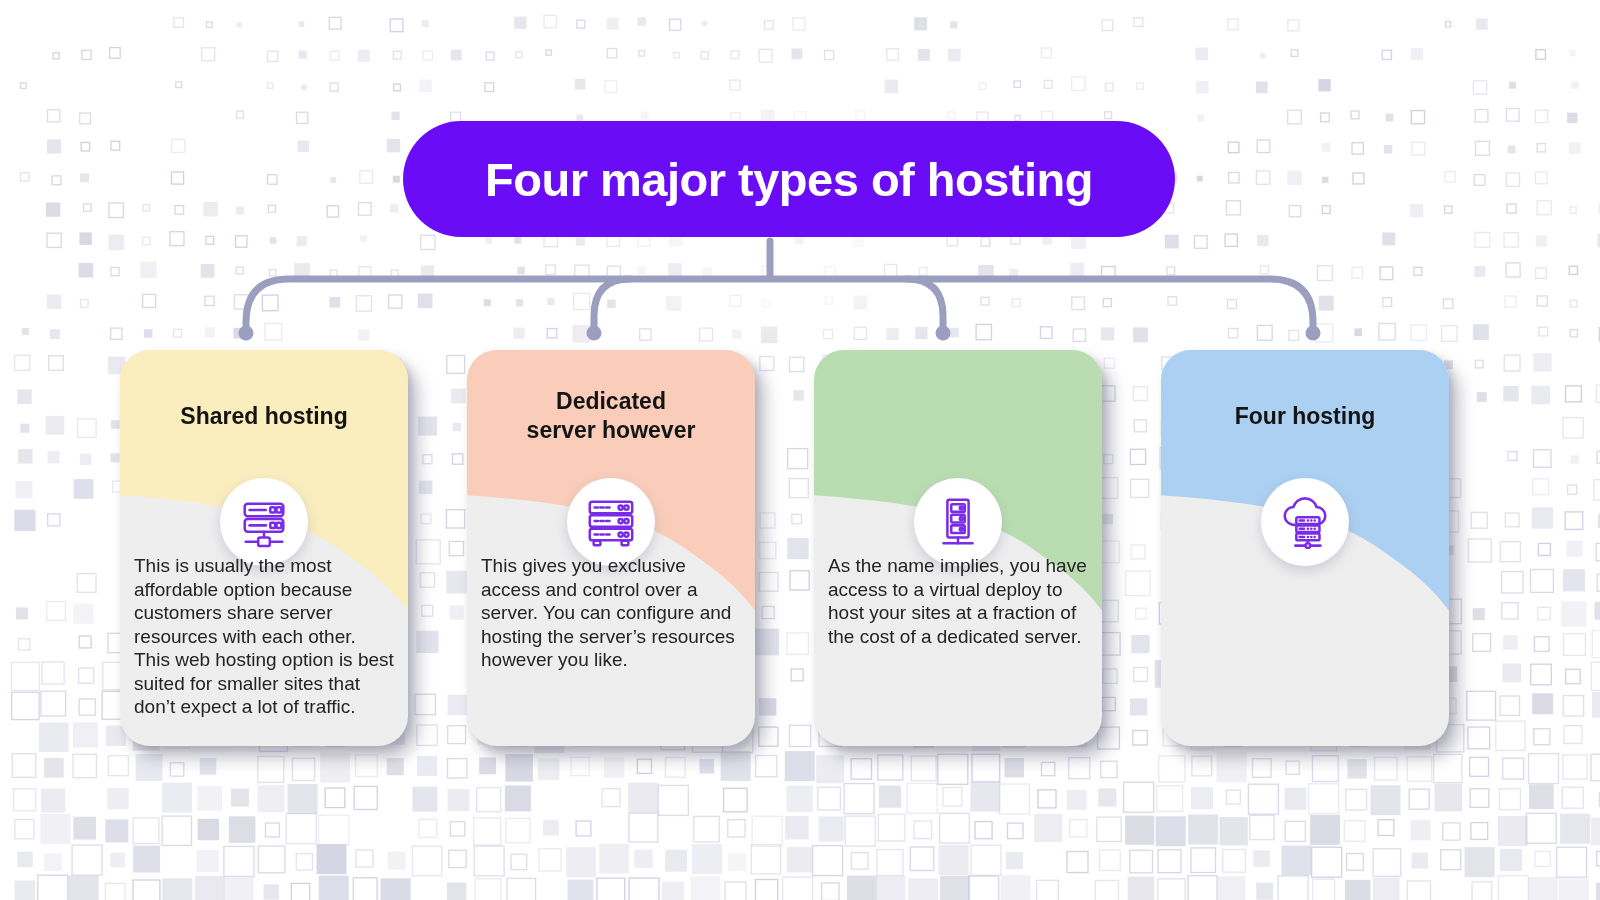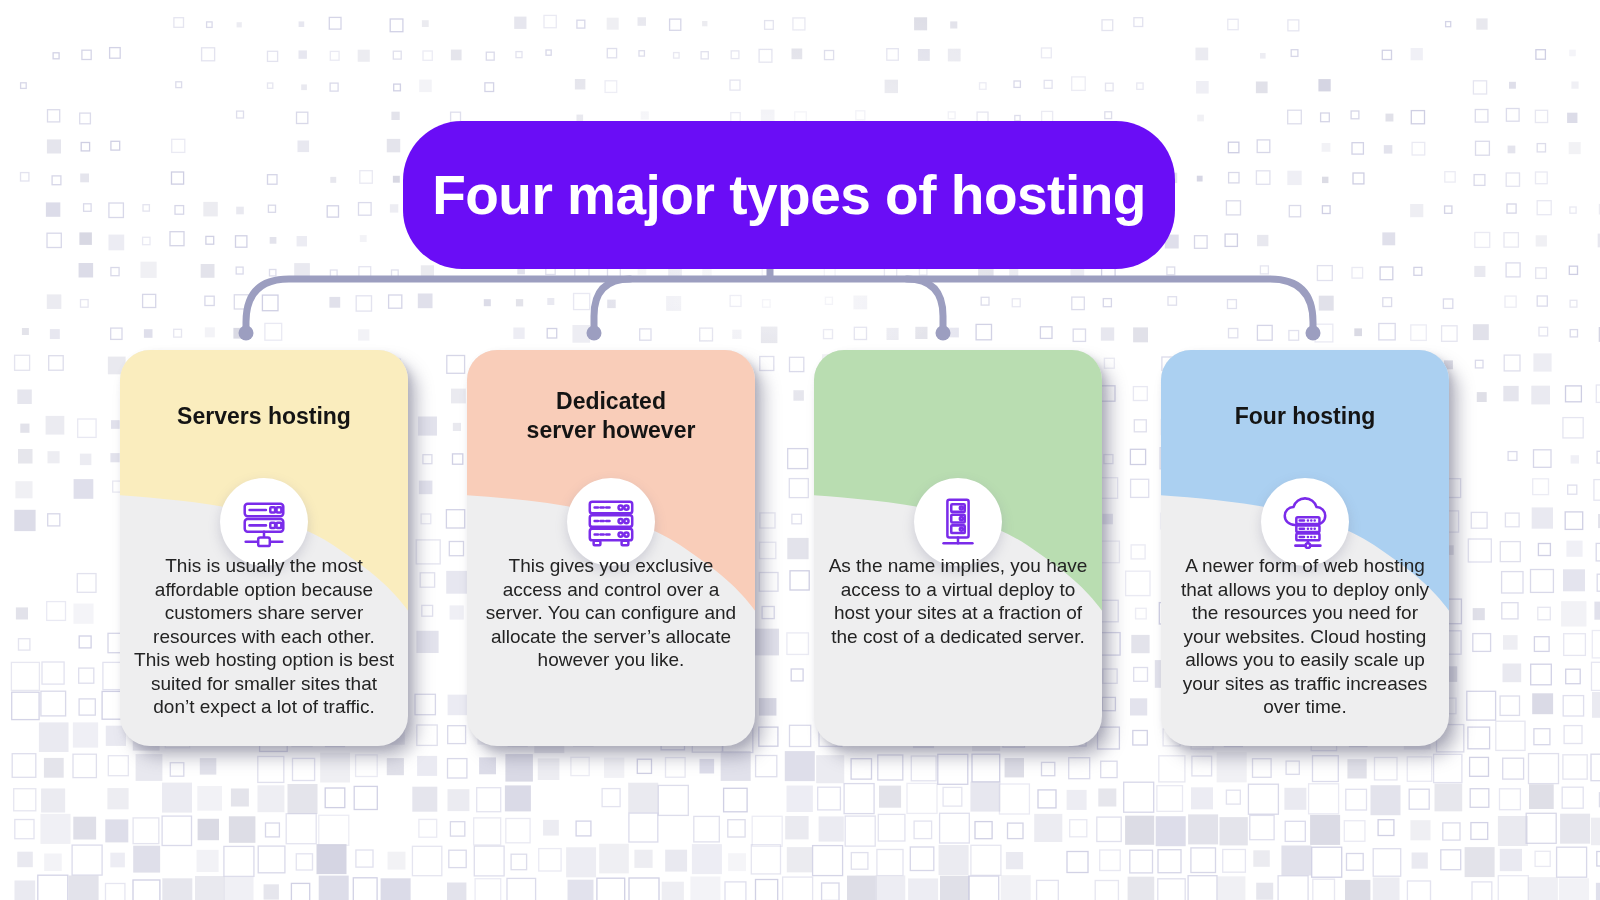--- a/index.html
+++ b/index.html
@@ -13,24 +13,24 @@
   #fade{
     z-index:2;pointer-events:none;
     background:
       radial-gradient(ellipse 430px 250px at 789px 175px, rgba(255,255,255,.9), rgba(255,255,255,0) 72%),
       radial-gradient(ellipse 260px 160px at 789px 300px, rgba(255,255,255,.55), rgba(255,255,255,0) 75%);
   }
   #connector{z-index:3;pointer-events:none;}
   #connector path{fill:none;stroke-width:7;stroke-linecap:round;}
   .banner{
     position:absolute;z-index:4;
-    left:403px;top:121px;width:772px;height:148px;
+    left:403px;top:121px;width:772px;height:116px;
     border-radius:59px;background:var(--banner-bg,#6A0DF6);
     display:flex;align-items:center;justify-content:center;
-    color:#ffffff;font-size:55px;font-weight:700;letter-spacing:-.5px;
+    color:#ffffff;font-size:47px;font-weight:700;letter-spacing:-.5px;
   }
   .card{
     position:absolute;z-index:4;top:350px;width:288px;height:396px;
     border-radius:30px;background:var(--card-body,#EEEEEF);
     overflow:hidden;
     box-shadow:10px 12px 16px rgba(118,118,140,.45), 3px 4px 6px rgba(130,130,150,.28);
   }
   .wave{position:absolute;inset:0;width:100%;height:100%;}
   .card-title{
     position:absolute;top:18px;left:10px;right:10px;height:96px;margin:0;
@@ -42,21 +42,21 @@
     position:absolute;top:128px;left:50%;transform:translateX(-50%);
     width:88px;height:88px;border-radius:50%;background:#ffffff;
     box-shadow:0 5px 12px rgba(130,130,155,.30);
     display:flex;align-items:center;justify-content:center;
   }
   svg.icon{width:54px;height:54px;}
   svg.icon *{fill:none;stroke-width:2.6;stroke-linecap:round;stroke-linejoin:round;}
   svg.icon .fillwhite{fill:#ffffff;}
   .card-desc{
     position:absolute;top:204px;left:14px;right:14px;margin:0;
-    text-align:center;font-size:19px;line-height:23.5px;color:#232323;
+    text-align:left;font-size:19px;line-height:23.5px;color:#232323;
   }
 </style>
 </head>
 <body>
 
 <svg id="pattern" class="layer" width="1600" height="900">
     <rect x="173.9" y="17.7" width="9.6" height="9.6" fill="none" stroke="#c9c9e0" stroke-width="1.3" opacity="0.49"></rect>
     <rect x="206.6" y="21.9" width="5.5" height="5.5" fill="none" stroke="#c9c9e0" stroke-width="1.3" opacity="0.68"></rect>
     <rect x="236.6" y="22.2" width="5.2" height="5.2" fill="#dcdce6" opacity="0.53"></rect>
     <rect x="298.6" y="21.4" width="5.6" height="5.6" fill="#d7d7e6" opacity="0.60"></rect>
@@ -1199,21 +1199,21 @@
 </svg>
 
 <div class="banner">
   <span>Four major types of hosting</span>
 </div>
 
 <div class="card" style="left:120px">
   <svg class="wave" viewBox="0 0 288 398" preserveAspectRatio="none">
     <path d="M0 146 C70 151 160 160 213 196 C253 223 272 240 288 262 L288 0 L0 0 Z" fill="#FAEDBE"></path>
   </svg>
-  <h2 class="card-title">Servers hosting</h2>
+  <h2 class="card-title">Shared hosting</h2>
   <div class="icon-circle">
     <svg class="icon" viewBox="0 0 56 56" stroke="#7A2BEA">
       <rect x="8" y="9" width="40" height="13" rx="3"></rect>
       <path d="M13 15.5 H30"></path>
       <rect x="34.5" y="12.8" width="5" height="5.4" rx="1"></rect>
       <rect x="41" y="12.8" width="5" height="5.4" rx="1"></rect>
       <rect x="8" y="25" width="40" height="13" rx="3"></rect>
       <path d="M13 31.5 H30"></path>
       <rect x="34.5" y="28.8" width="5" height="5.4" rx="1"></rect>
       <rect x="41" y="28.8" width="5" height="5.4" rx="1"></rect>
@@ -1242,21 +1242,21 @@
       <circle cx="38" cy="27" r="2.2"></circle>
         <circle cx="44" cy="27" r="2.2"></circle>
       <rect x="6" y="35" width="44" height="12" rx="2.5"></rect>
       <path d="M11 41 H14.5 M17 41 H20.5 M23 41 H26.5"></path>
       <circle cx="38" cy="41" r="2.2"></circle>
         <circle cx="44" cy="41" r="2.2"></circle>
       <rect x="10" y="47.5" width="7" height="4.5" rx="1"></rect>
       <rect x="39" y="47.5" width="7" height="4.5" rx="1"></rect>
     </svg>
   </div>
-  <p class="card-desc">This gives you exclusive access and control over a server. You can configure and allocate the server’s allocate however you like.</p>
+  <p class="card-desc">This gives you exclusive access and control over a server. You can configure and hosting the server’s resources however you like.</p>
 </div>
 
 <div class="card" style="left:814px">
   <svg class="wave" viewBox="0 0 288 398" preserveAspectRatio="none">
     <path d="M0 146 C70 151 160 160 213 196 C253 223 272 240 288 262 L288 0 L0 0 Z" fill="#B9DDB1"></path>
   </svg>
   <div class="icon-circle">
     <svg class="icon" viewBox="0 0 56 56" stroke="#7A2BEA">
       <rect x="17" y="5" width="22" height="39" rx="2"></rect>
       <rect x="21" y="9.5" width="14" height="8" rx="1"></rect>
@@ -1284,14 +1284,13 @@
       <path d="M22.5 26.5 H27 M31 26.5 h.1 M34.5 26.5 h.1 M38 26.5 h.1"></path>
       <rect class="fillwhite" x="19" y="31.5" width="24" height="7" rx="1.5"></rect>
       <path d="M22.5 35 H27 M31 35 h.1 M34.5 35 h.1 M38 35 h.1"></path>
       <rect class="fillwhite" x="19" y="40" width="24" height="7" rx="1.5"></rect>
       <path d="M22.5 43.5 H27 M31 43.5 h.1 M34.5 43.5 h.1 M38 43.5 h.1"></path>
       <path d="M31 47 V50.5"></path>
       <path d="M18 52.5 H44"></path>
       <circle class="fillwhite" cx="31" cy="52.5" r="2.4"></circle>
     </svg>
   </div>
-  <p class="card-desc">A newer form of web hosting that allows you to deploy only the resources you need for your websites. Cloud hosting allows you to easily scale up your sites as traffic increases over time.</p>
 </div>
 
 </body></html>

